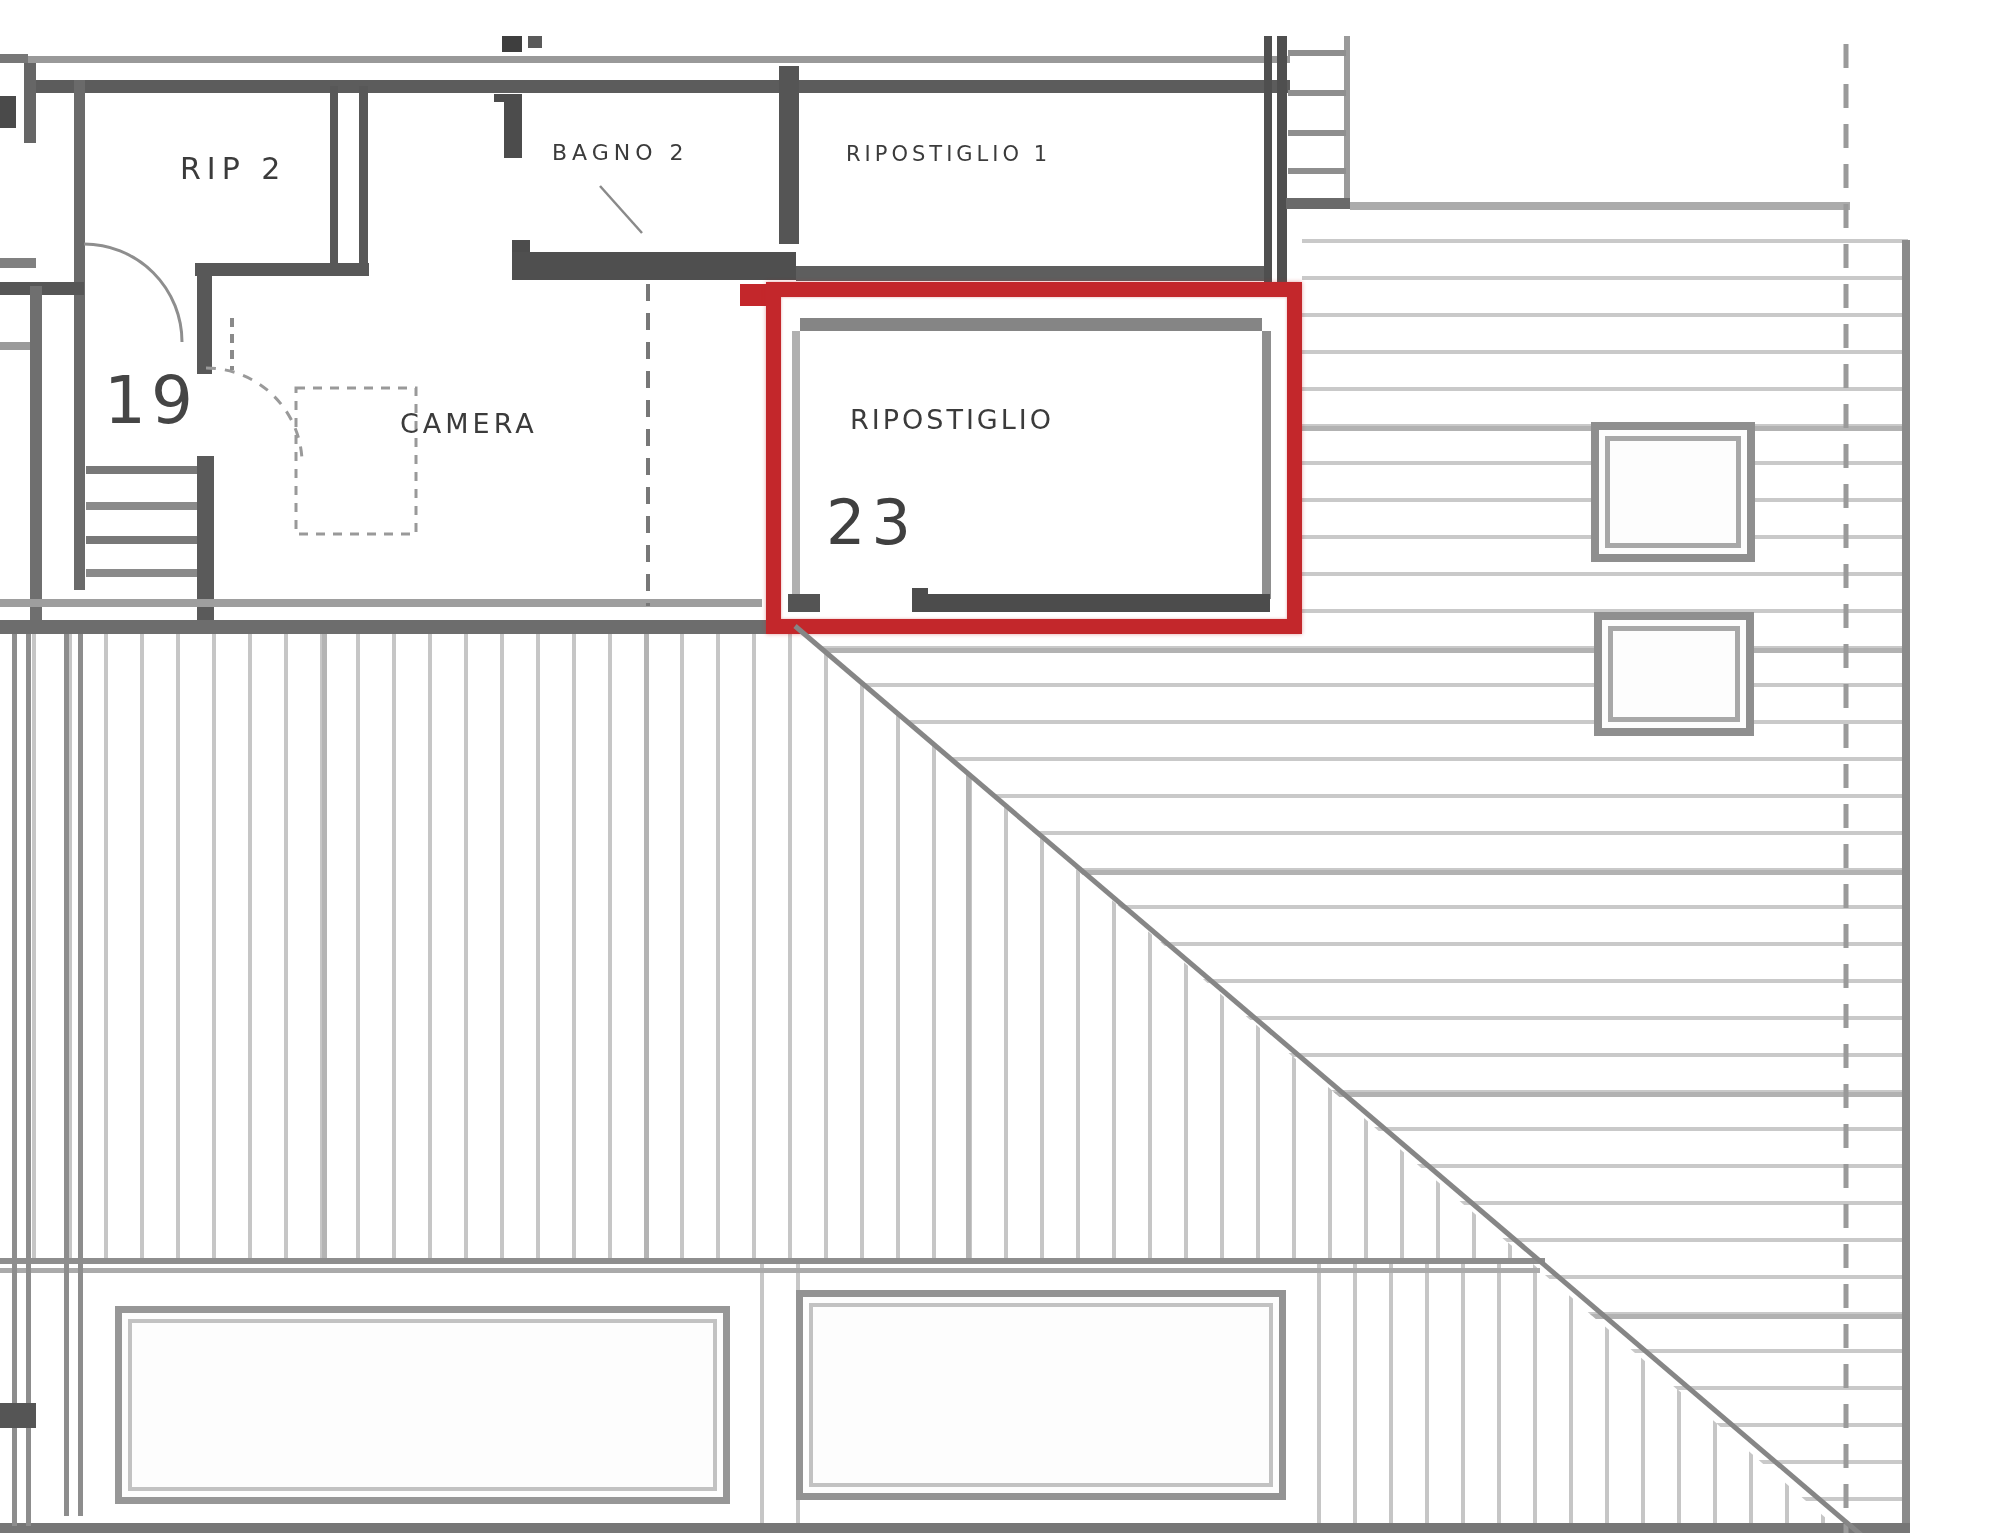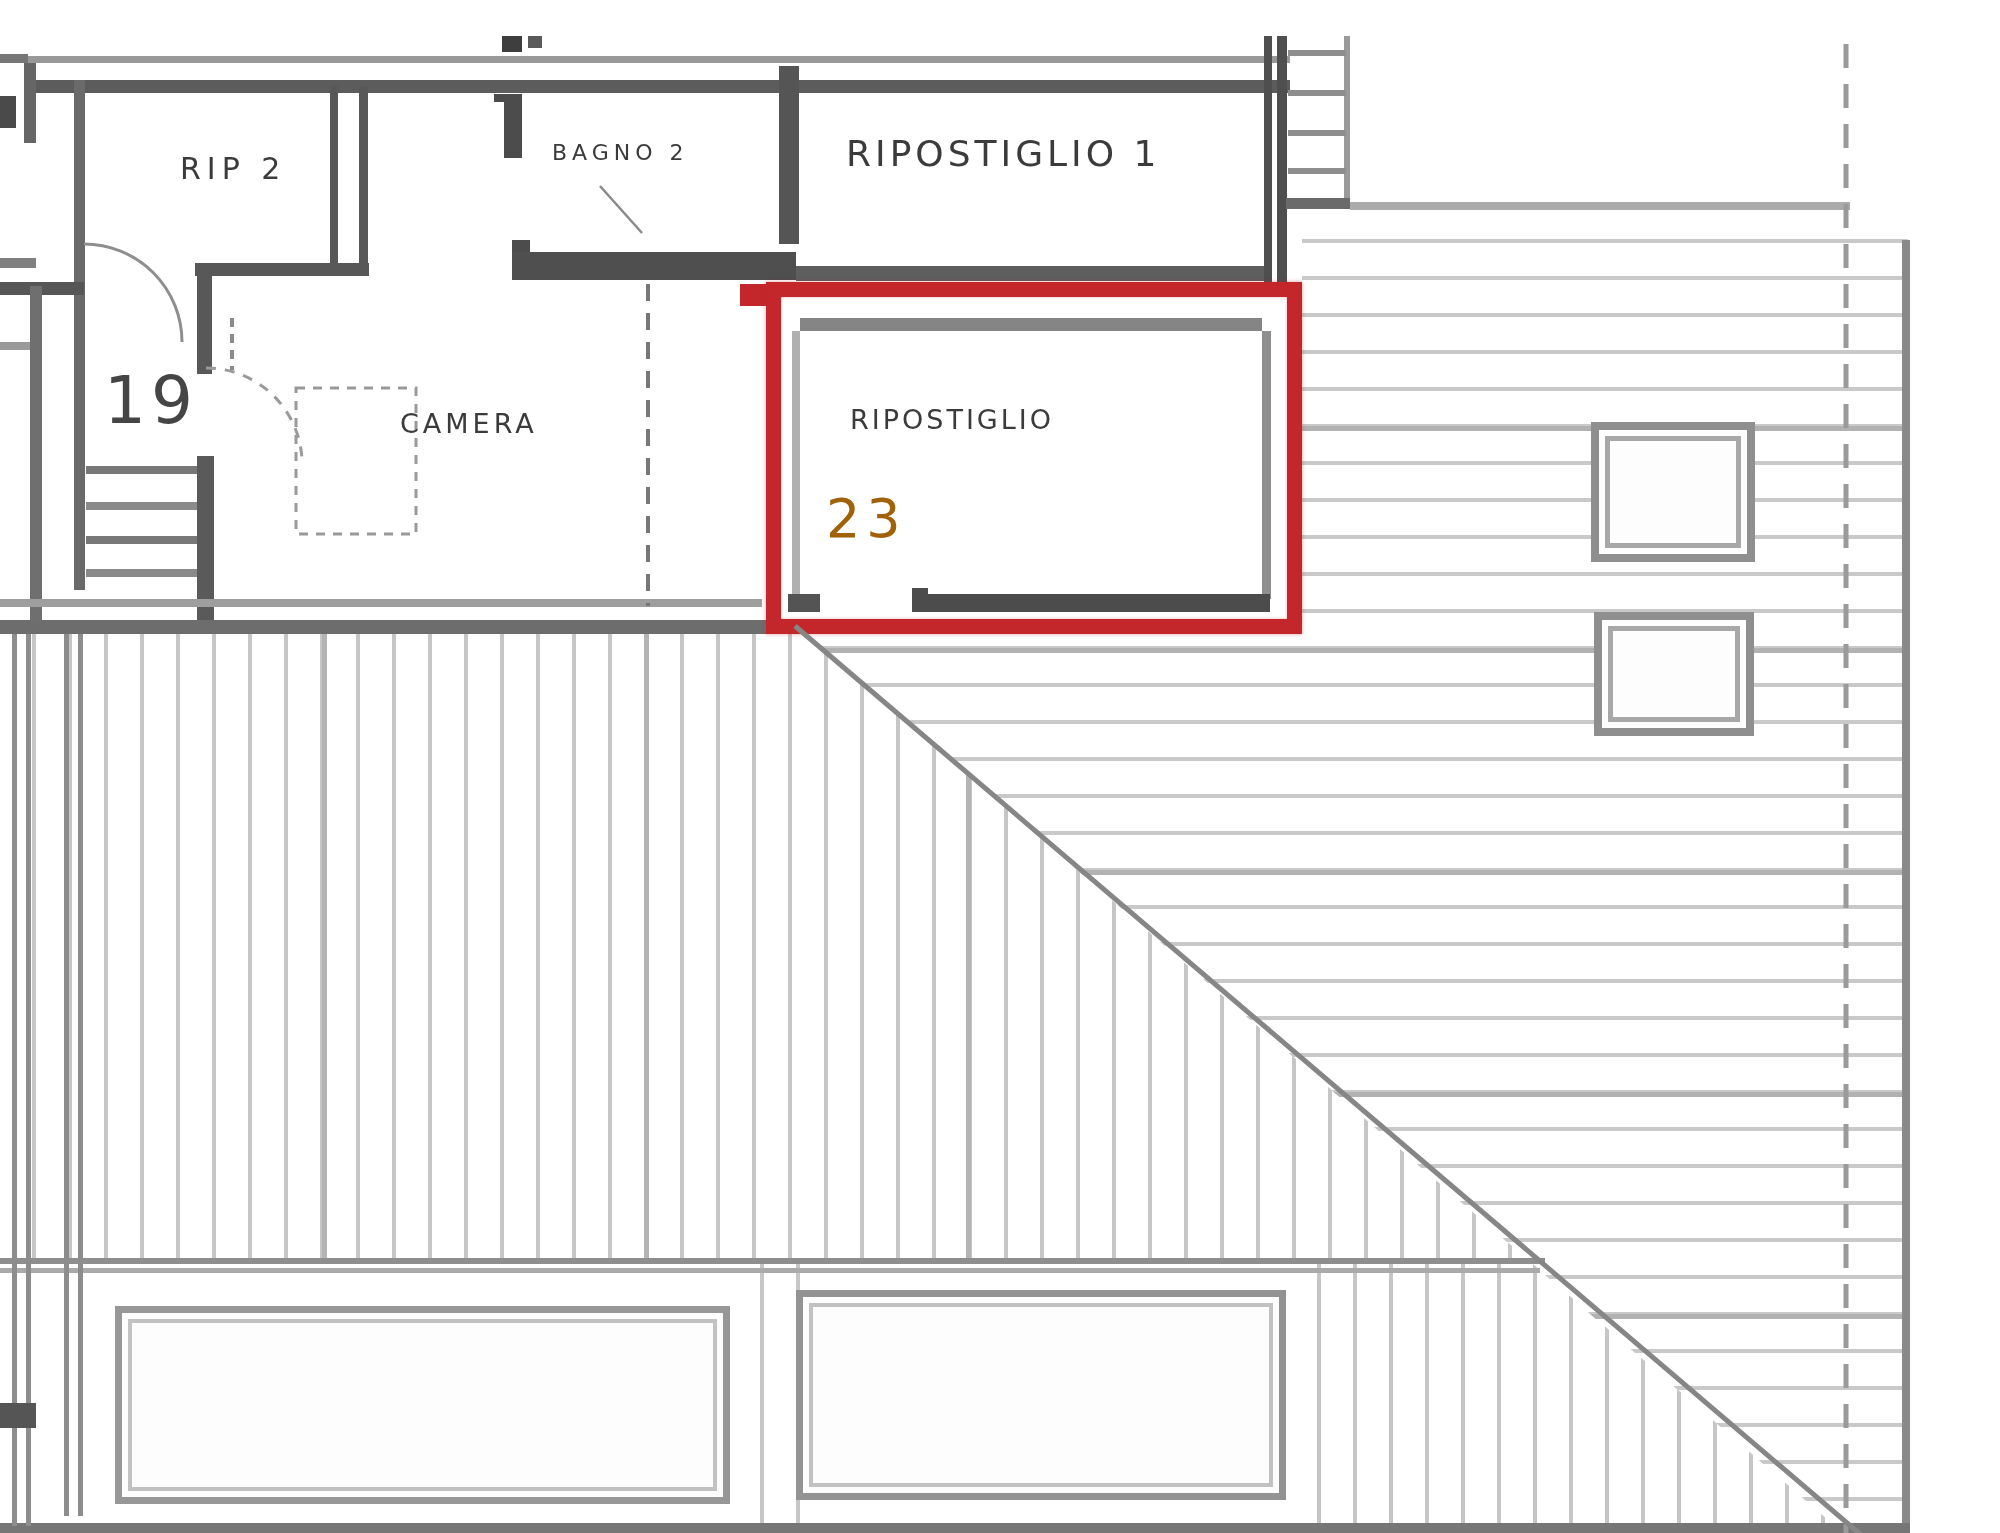--- a/index.html
+++ b/index.html
@@ -129,19 +129,19 @@
     <path d="M 232 282 L 232 334" fill="none" stroke="#8a8a8a" stroke-width="4" stroke-dasharray="9 7"></path>
     <rect x="296" y="352" width="120" height="146" fill="none" stroke="#999999" stroke-width="3" stroke-dasharray="9 8"></rect>
     <path d="M 648 248 L 648 570" fill="none" stroke="#777777" stroke-width="4" stroke-dasharray="17 12"></path>
     <path d="M 600 150 L 642 197" fill="none" stroke="#8a8a8a" stroke-width="2.5"></path>
     <path d="M 1846 8 L 1846 1500" fill="none" stroke="#9a9a9a" stroke-width="5" stroke-dasharray="24 16"></path>
     <path d="M 795 590 L 1880 1515" fill="none" stroke="#868686" stroke-width="5"></path>
   </svg>
 
   <span class="lbl" style="left:180px;top:118px;font-size:30px;letter-spacing:6px">RIP 2</span>
   <span class="lbl" style="left:552px;top:106px;font-size:22px;letter-spacing:5px">BAGNO 2</span>
-  <span class="lbl" style="left:846px;top:100px;font-size:36px;letter-spacing:4px">RIPOSTIGLIO 1</span>
+  <span class="lbl" style="left:846px;top:108px;font-size:21px;letter-spacing:4px">RIPOSTIGLIO 1</span>
   <span class="lbl" style="left:400px;top:374px;font-size:27px;letter-spacing:4px">CAMERA</span>
   <span class="lbl" style="left:850px;top:370px;font-size:27px;letter-spacing:3px">RIPOSTIGLIO</span>
-  <span class="lbl" style="left:826px;top:456px;font-size:54px;letter-spacing:6px;color:#a16207">23</span>
+  <span class="lbl" style="left:826px;top:456px;font-size:62px;letter-spacing:6px;color:#404040">23</span>
   <span class="lbl" style="left:104px;top:332px;font-size:66px;letter-spacing:5px;color:#454545">19</span>
 
 </div>
 
 </body></html>

